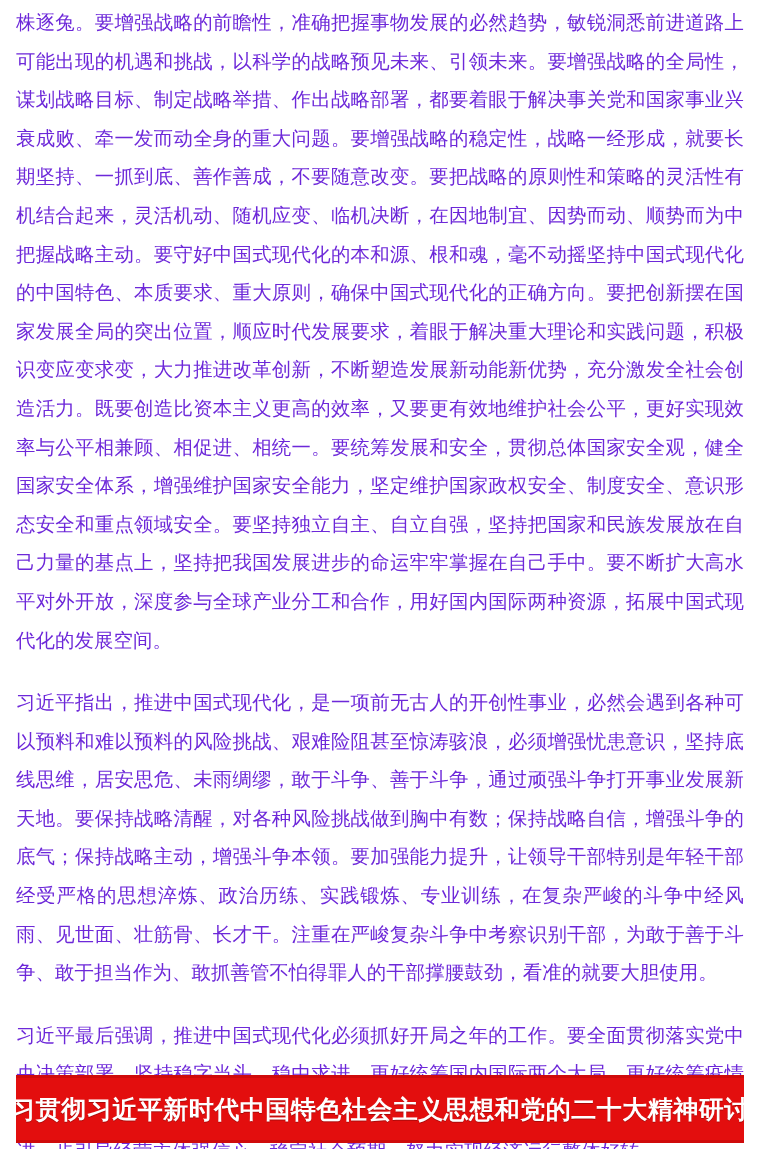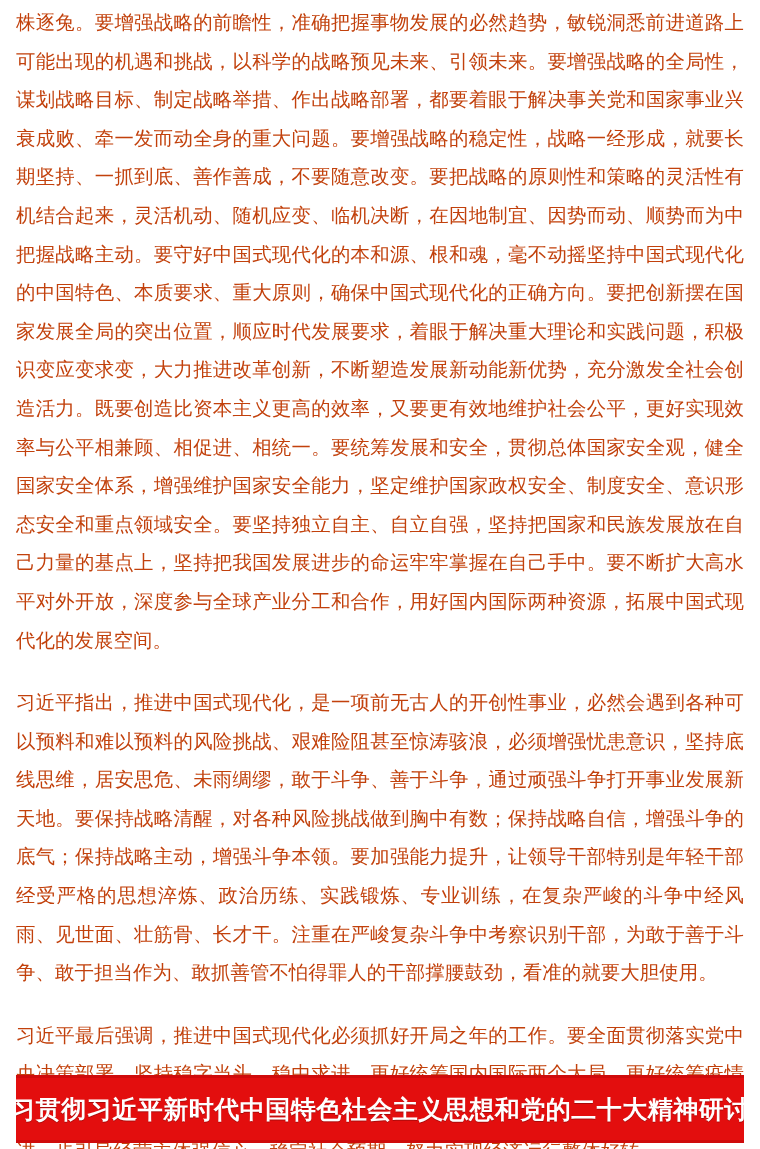--- a/index.html
+++ b/index.html
@@ -21,21 +21,21 @@
     box-sizing: border-box;
     padding: 0 16px;
   }
   .article {
     padding-top: 4px;
   }
   .para {
     font-family: "DejaVu Sans", sans-serif;
     font-size: 19.4px;
     line-height: 38.6px;
-    color: #c2410c;
+    color: #6d28d9;
     text-align: justify;
     text-justify: inter-ideograph;
     margin: 0 0 24px 0;
     letter-spacing: 0.1px;
   }
   .para:first-child {
     margin-top: 0;
   }
   .banner {
     position: absolute;

